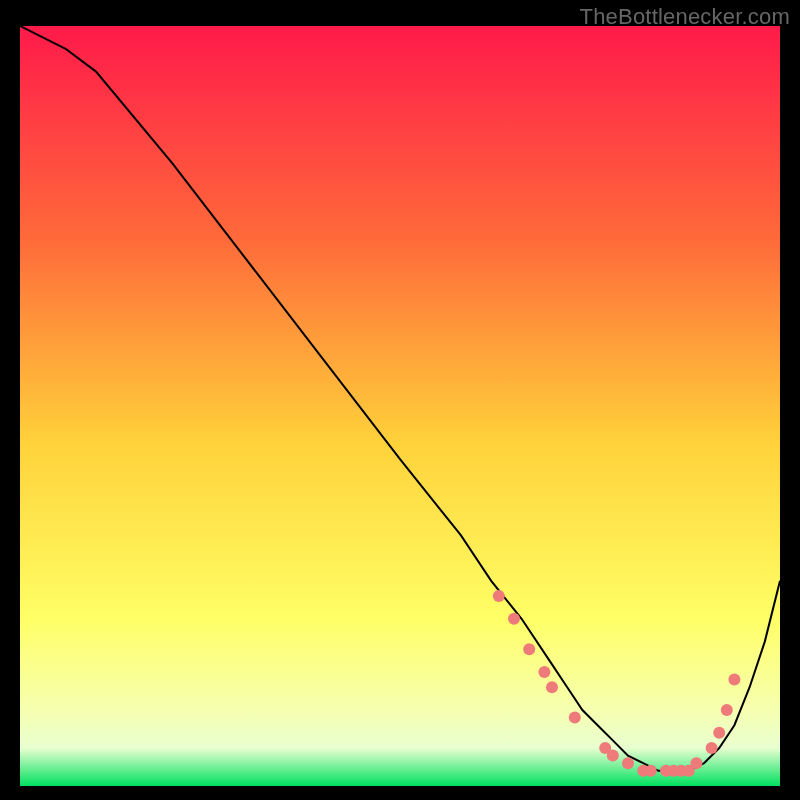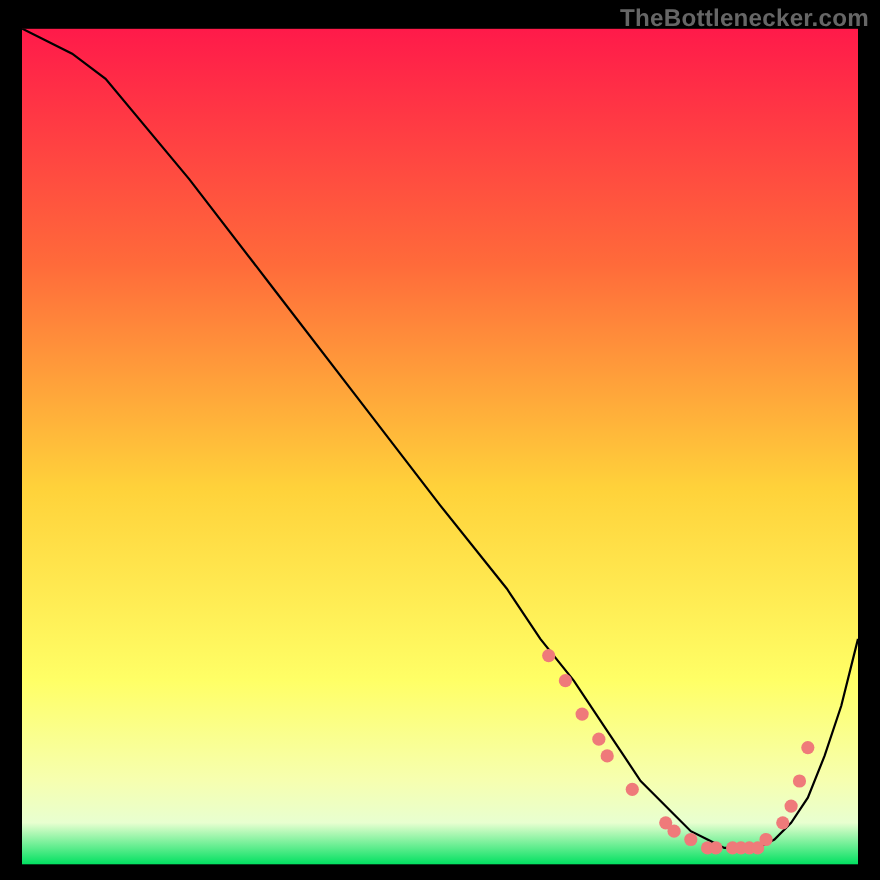--- a/index.html
+++ b/index.html
@@ -16,21 +16,21 @@
     width: 800px;
     height: 800px;
     background: #000;
   }
   .watermark {
     position: absolute;
     top: 4px;
     right: 10px;
     color: #666;
     font-size: 22px;
-    font-weight: 700;
+    font-weight: 400;
     letter-spacing: 0.2px;
     user-select: none;
   }
   .plot-area {
     position: absolute;
     left: 20px;
     top: 26px;
     width: 760px;
     height: 760px;
   }

